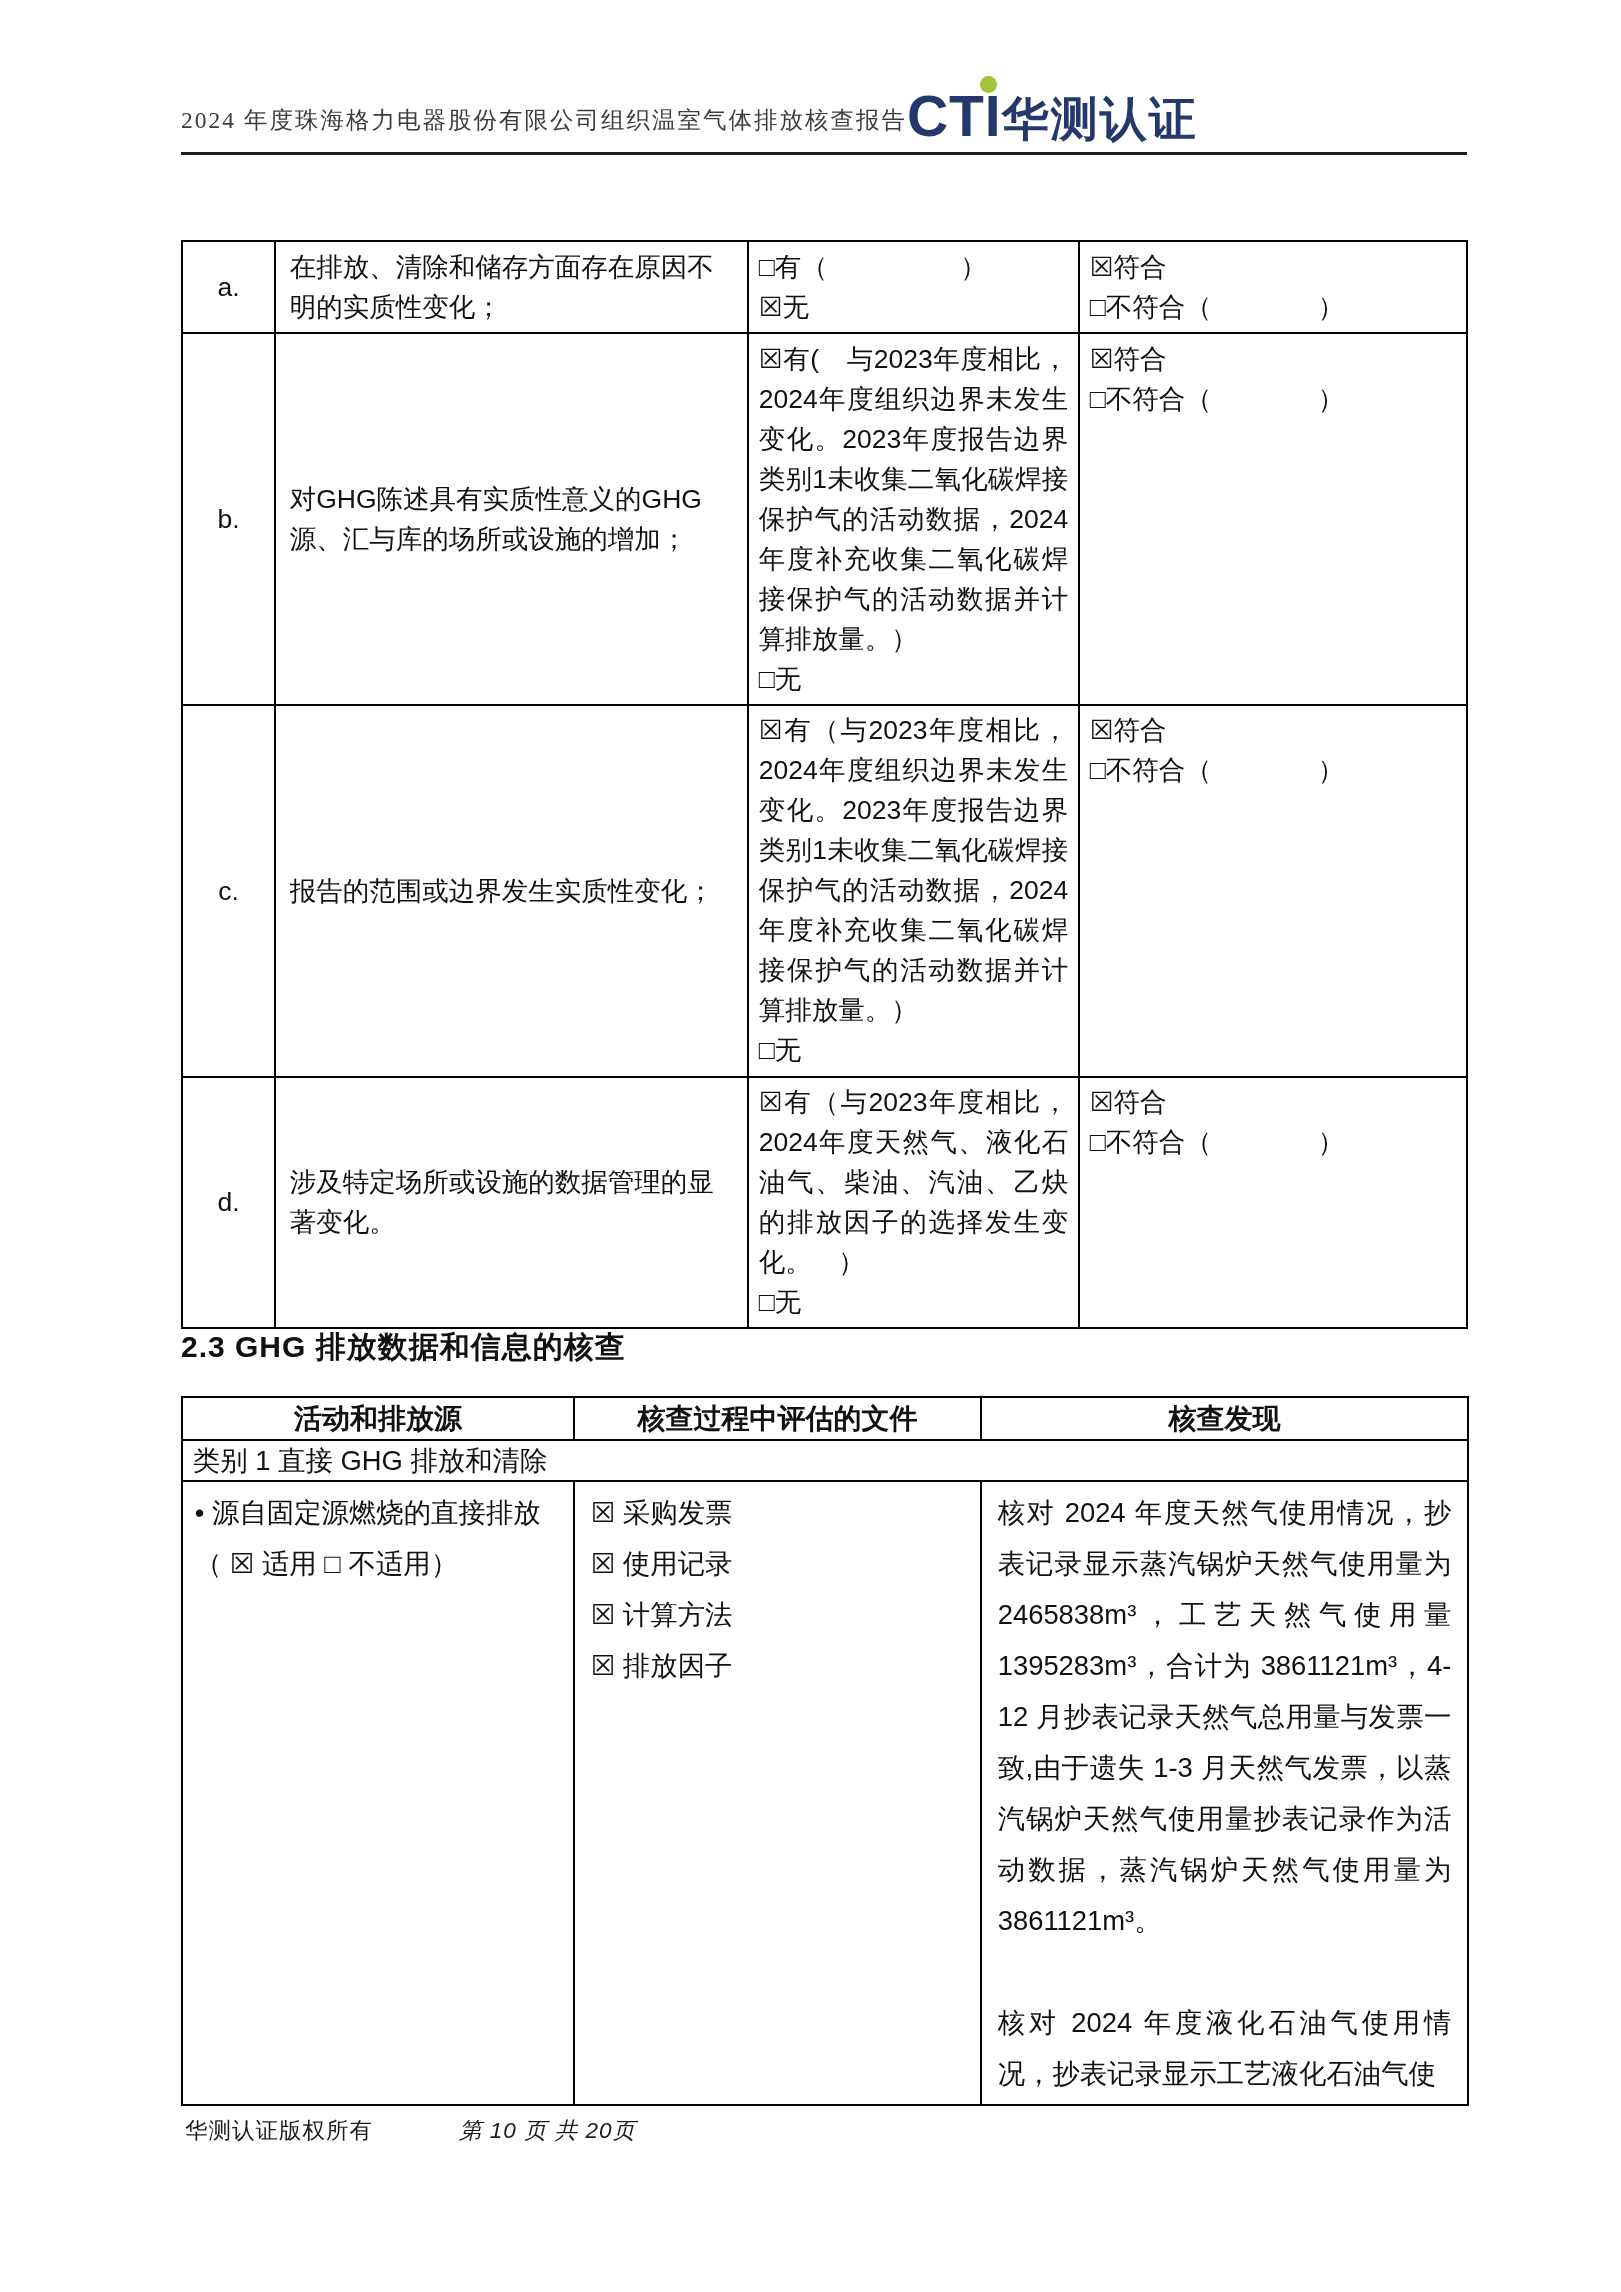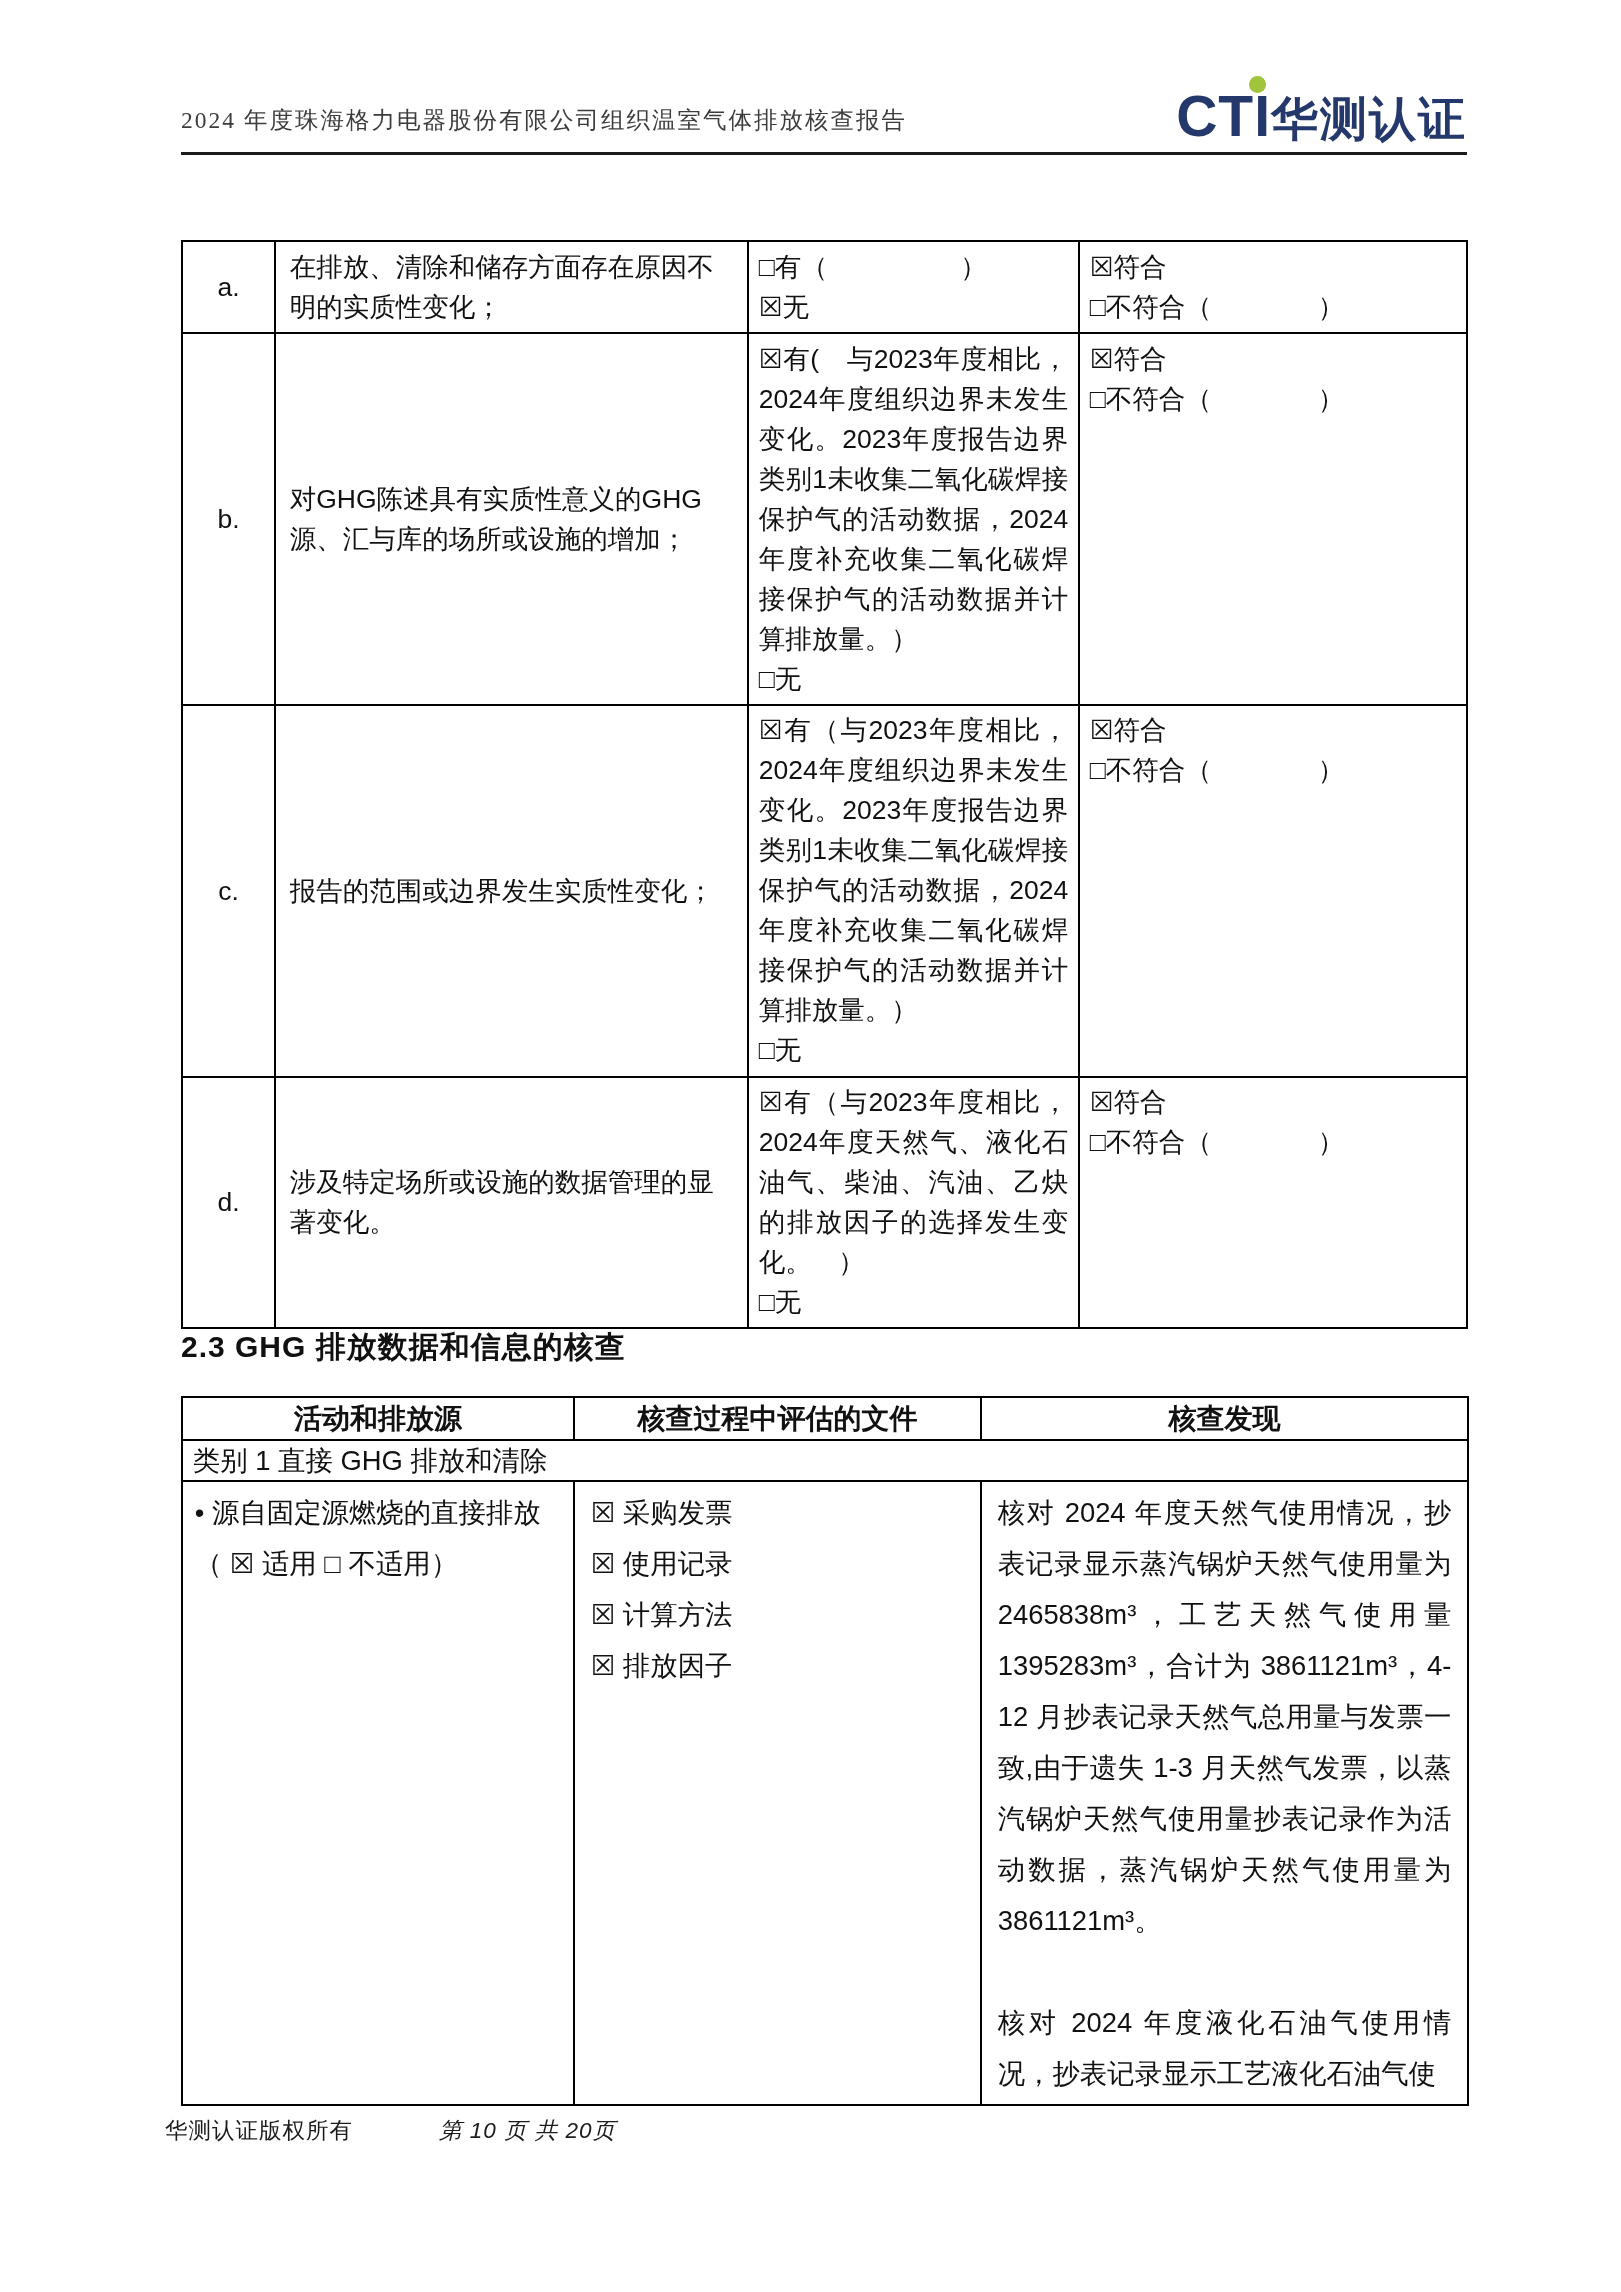--- a/index.html
+++ b/index.html
@@ -11,21 +11,21 @@
     margin:0 auto;
     font-family:"Liberation Sans", sans-serif;
     color:var(--ink, #111);
     overflow:hidden;
   }
 
   
   .header {
     position:absolute; left:181px; top:0; width:1286px; height:155px;
     border-bottom:3.9px solid #1c1c1c;
-    display:flex; align-items:flex-end; justify-content:space-between;
+    display:flex; align-items:flex-end; justify-content:flex-start;
     padding-bottom:9.8px;
   }
   .header-title {
     font-family:"Liberation Serif", serif;
     font-size:23.5px; color:#3c3c3c; letter-spacing:2px;
     padding-bottom:5.9px;
   }
   .logo { display:flex; align-items:flex-end; gap:0; }
   .logo-cti {
     position:relative;
@@ -74,21 +74,21 @@
   }
   .t2 .c-src  { vertical-align:top; padding:4.9px 11.8px; font-size:27.4px; line-height:51px; white-space:pre-line; }
   .t2 .c-doc  { vertical-align:top; padding:4.9px 15.7px; font-size:27.4px; line-height:51px; white-space:pre-line; }
   .t2 .c-find {
     vertical-align:top; padding:4.9px 15.7px; font-size:27.4px; line-height:51px;
     white-space:pre-line; text-align:justify;border-radius:31px;
   }
 
   
   .footer {
-    position:absolute; left:165px; top:2115px; width:1286px;
+    position:absolute; left:185px; top:2115px; width:1286px;
     display:flex; align-items:baseline;
     font-size:22.5px; color:#1c1c1c; letter-spacing:1px;
   }
   .footer .f-form { margin-left:41px; }
   .footer .f-page { margin-left:86px;font-style:italic; }
 </style>
 </head>
 <body>
 
 <div class="page">

